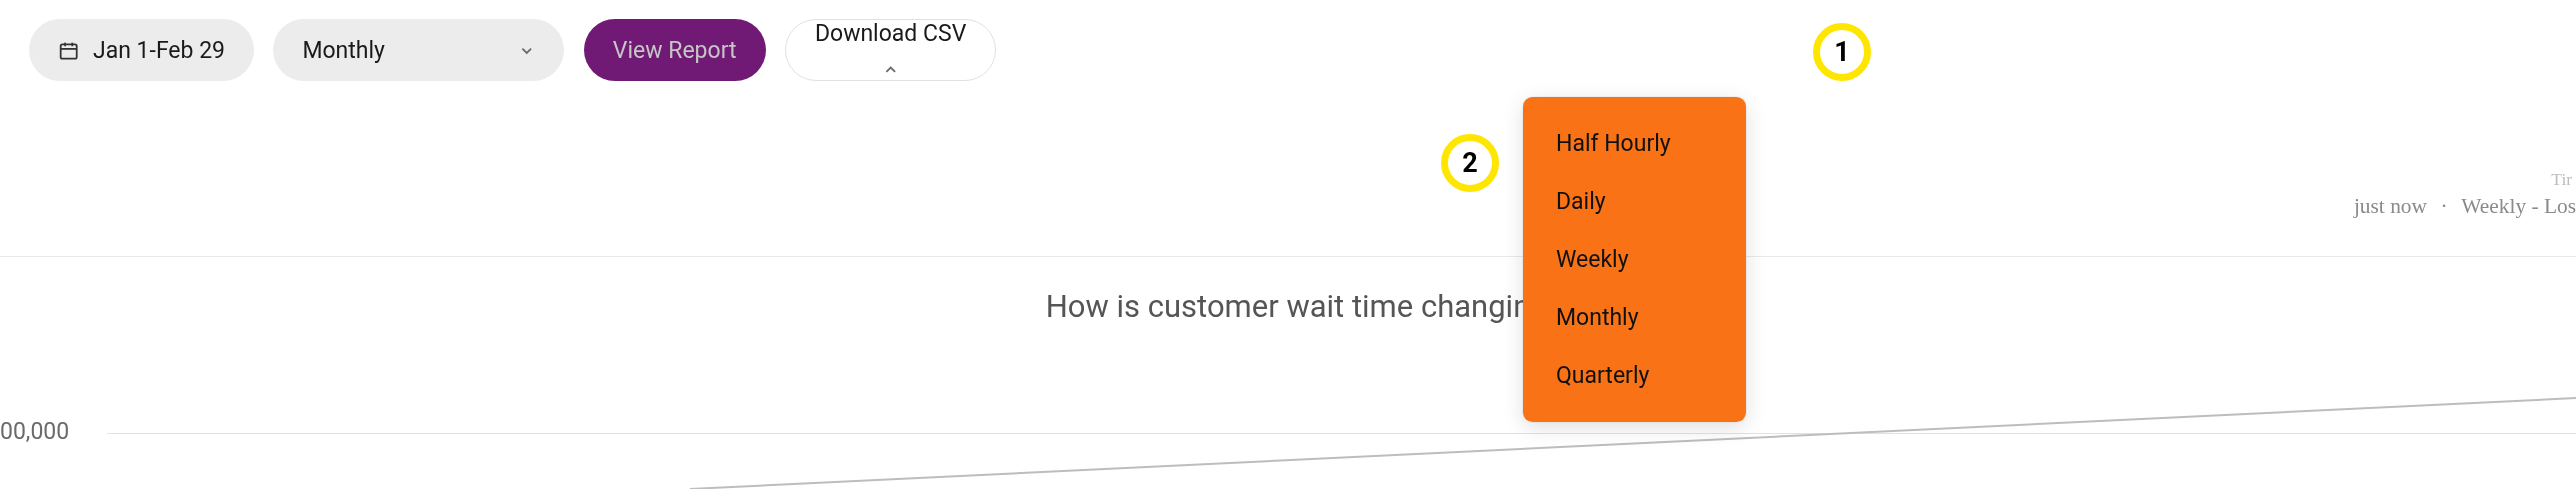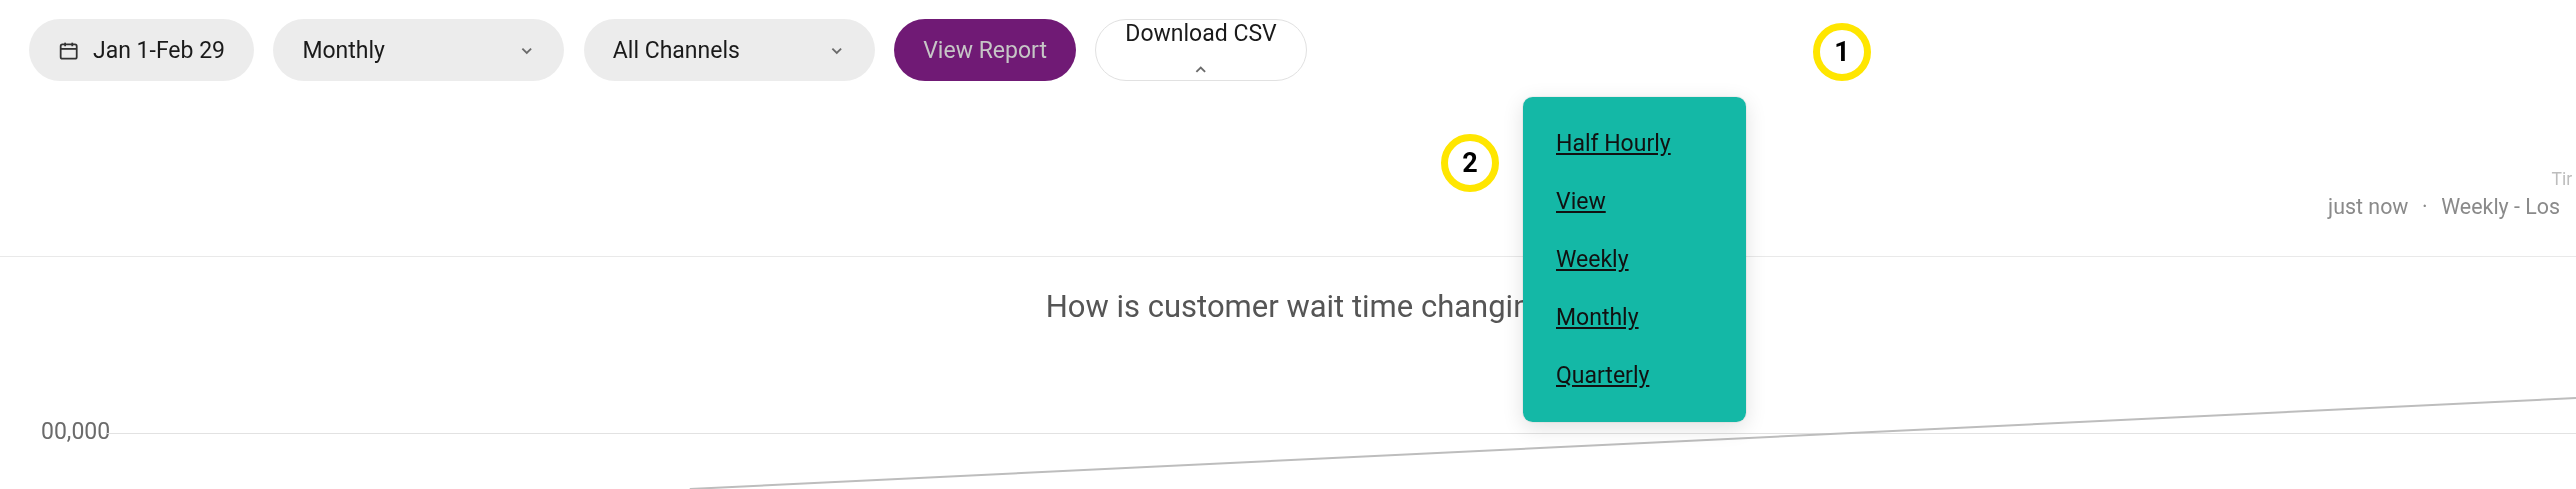--- a/index.html
+++ b/index.html
@@ -67,43 +67,43 @@
     font-weight: 700;
     font-size: 27px;
     color: #000;
     z-index: 30;
   }
   .dropdown {
     position: absolute;
     top: 97px;
     left: 1523px;
     width: 223px;
-    background: #14b8a6;
+    background: #f97316;
     border-radius: 9.7px;
     box-shadow: 0 5.8px 21.4px rgba(0,0,0,0.12), 0 0 0 1px rgba(0,0,0,0.04);
     padding: 17.5px 0;
     z-index: 20;
-    text-decoration: underline;
   }
   .dropdown .item {
     padding: 15.5px 33px;
     font-size: 23px;
     color: #111;
     cursor: pointer;
   }
   .meta {
     position: absolute;
     right: 0;
     top: 194px;
     font-size: 21.4px;
     color: #8a8a8a;
     display: flex;
     align-items: center;
     gap: 13.6px;
-    padding-right: 16px;
+    padding-right: 0;
+    font-family: Liberation Serif, serif;
   }
   .meta .tiny {
     position: absolute;
     right: 3.9px;
     top: -25px;
     font-size: 17.5px;
     color: #bdbdbd;
   }
   .divider-line {
     position: absolute;
@@ -121,21 +121,20 @@
     font-size: 31px;
     color: #555;
     white-space: nowrap;
   }
   .ytick {
     position: absolute;
     left: 0;
     top: 418px;
     font-size: 23px;
     color: #6b6b6b;
-    margin-left: 41px;
   }
   .gridline {
     position: absolute;
     left: 107px;
     right: 0;
     top: 433px;
     height: 1px;
     background: #e2e2e2;
   }
   svg.series {
@@ -163,27 +162,20 @@
   </div>
 
   <div class="pill wide">
     <span>Monthly</span>
     <span class="spacer"></span>
     <svg class="chev" viewBox="0 0 24 24" fill="none" stroke="#6b6b6b" stroke-width="2.5">
       <polyline points="6 9 12 15 18 9"></polyline>
     </svg>
   </div>
 
-  <div class="pill wide">
-    <span>All Channels</span>
-    <span class="spacer"></span>
-    <svg class="chev" viewBox="0 0 24 24" fill="none" stroke="#6b6b6b" stroke-width="2.5">
-      <polyline points="6 9 12 15 18 9"></polyline>
-    </svg>
-  </div>
 
 
   <div class="pill disabled">
     <span>View Report</span>
   </div>
 
   <div class="pill flat">
     <span>Download CSV</span>
     <svg class="chev" viewBox="0 0 24 24" fill="none" stroke="#6b6b6b" stroke-width="2.5">
       <polyline points="6 15 12 9 18 15"></polyline>
@@ -197,21 +189,21 @@
 </div>
 <div class="annot" style="top:134px; left:1441px;">
   <span>2</span>
 </div>
 
 <div class="dropdown">
   <div class="item">
     <span>Half Hourly</span>
   </div>
   <div class="item">
-    <span>View</span>
+    <span>Daily</span>
   </div>
   <div class="item">
     <span>Weekly</span>
   </div>
   <div class="item">
     <span>Monthly</span>
   </div>
   <div class="item">
     <span>Quarterly</span>
   </div>

